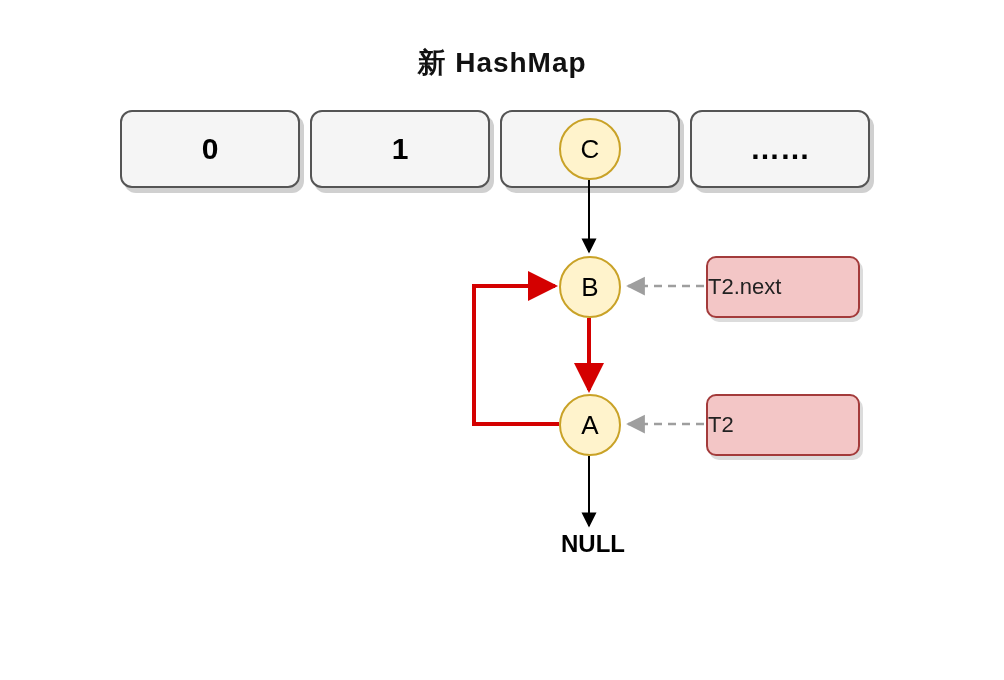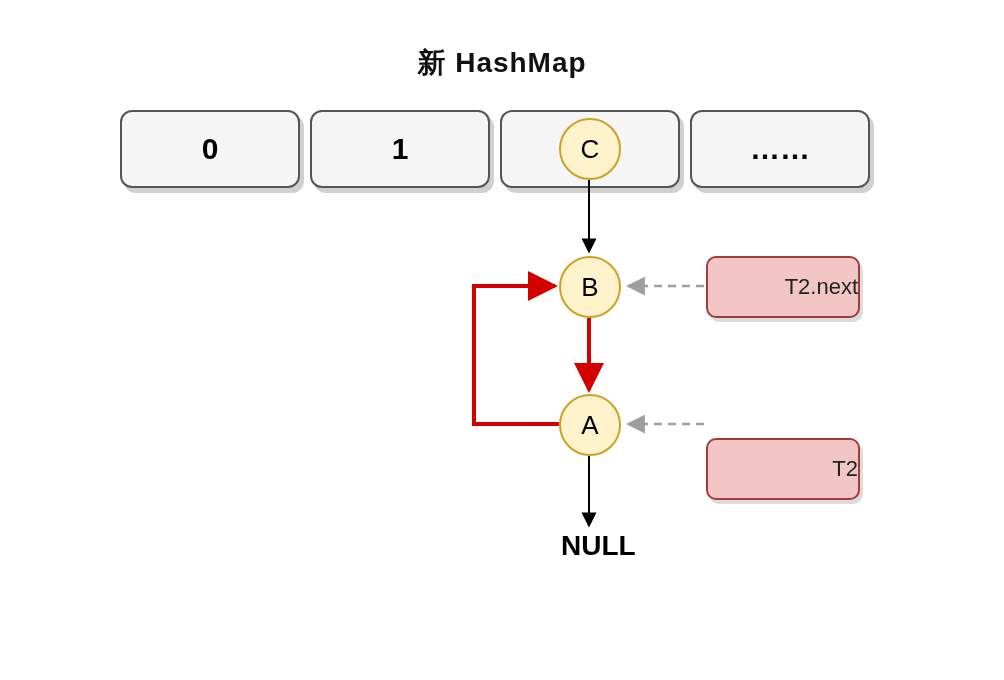--- a/index.html
+++ b/index.html
@@ -54,28 +54,28 @@
     color: #000;
   }
   .pointer-box {
     position: absolute;
     width: 150px;
     height: 58px;
     border: 2px solid #a33b3b;
     border-radius: 10px;
     background: #f3c6c6;
     box-shadow: 3px 4px 0 0 #dcdcdc;
-    text-align: right;
+    text-align: left;
     line-height: 58px;
     font-size: 22px;
     color: #222;
   }
   .null-label {
     position: absolute;
-    font-size: 28px;
+    font-size: 24px;
     font-weight: 700;
     color: #000;
     font-family: "Comic Sans MS", sans-serif;
   }
   svg.overlay {
     position: absolute;
     left: 0;
     top: 0;
     width: 1004px;
     height: 680px;
@@ -91,21 +91,21 @@
   <div class="bucket" style="left:120px; top:110px;">0</div>
   <div class="bucket" style="left:310px; top:110px;">1</div>
   <div class="bucket" style="left:500px; top:110px;"></div>
   <div class="bucket" style="left:690px; top:110px;">……</div>
 
   <div class="node" style="left:559px; top:118px;">C</div>
   <div class="node" style="left:559px; top:256px;">B</div>
   <div class="node" style="left:559px; top:394px;">A</div>
 
   <div class="pointer-box" style="left:706px; top:256px;">T2.next</div>
-  <div class="pointer-box" style="left:706px; top:394px;margin-top:44px;">T2</div>
+  <div class="pointer-box" style="left:706px; top:394px;">T2</div>
 
   <div class="null-label" style="left:561px; top:530px;">NULL</div>
 
   <svg class="overlay">
     <defs>
       <marker id="arrow-black" viewBox="0 0 12 12" refX="10" refY="6" markerWidth="9" markerHeight="9" orient="auto-start-reverse">
         <path d="M1,1 L11,6 L1,11 Z" fill="#000000"></path>
       </marker>
       <marker id="arrow-red" viewBox="0 0 12 12" refX="10" refY="6" markerWidth="9" markerHeight="9" orient="auto-start-reverse">
         <path d="M1,1 L11,6 L1,11 Z" fill="#d40000"></path>

